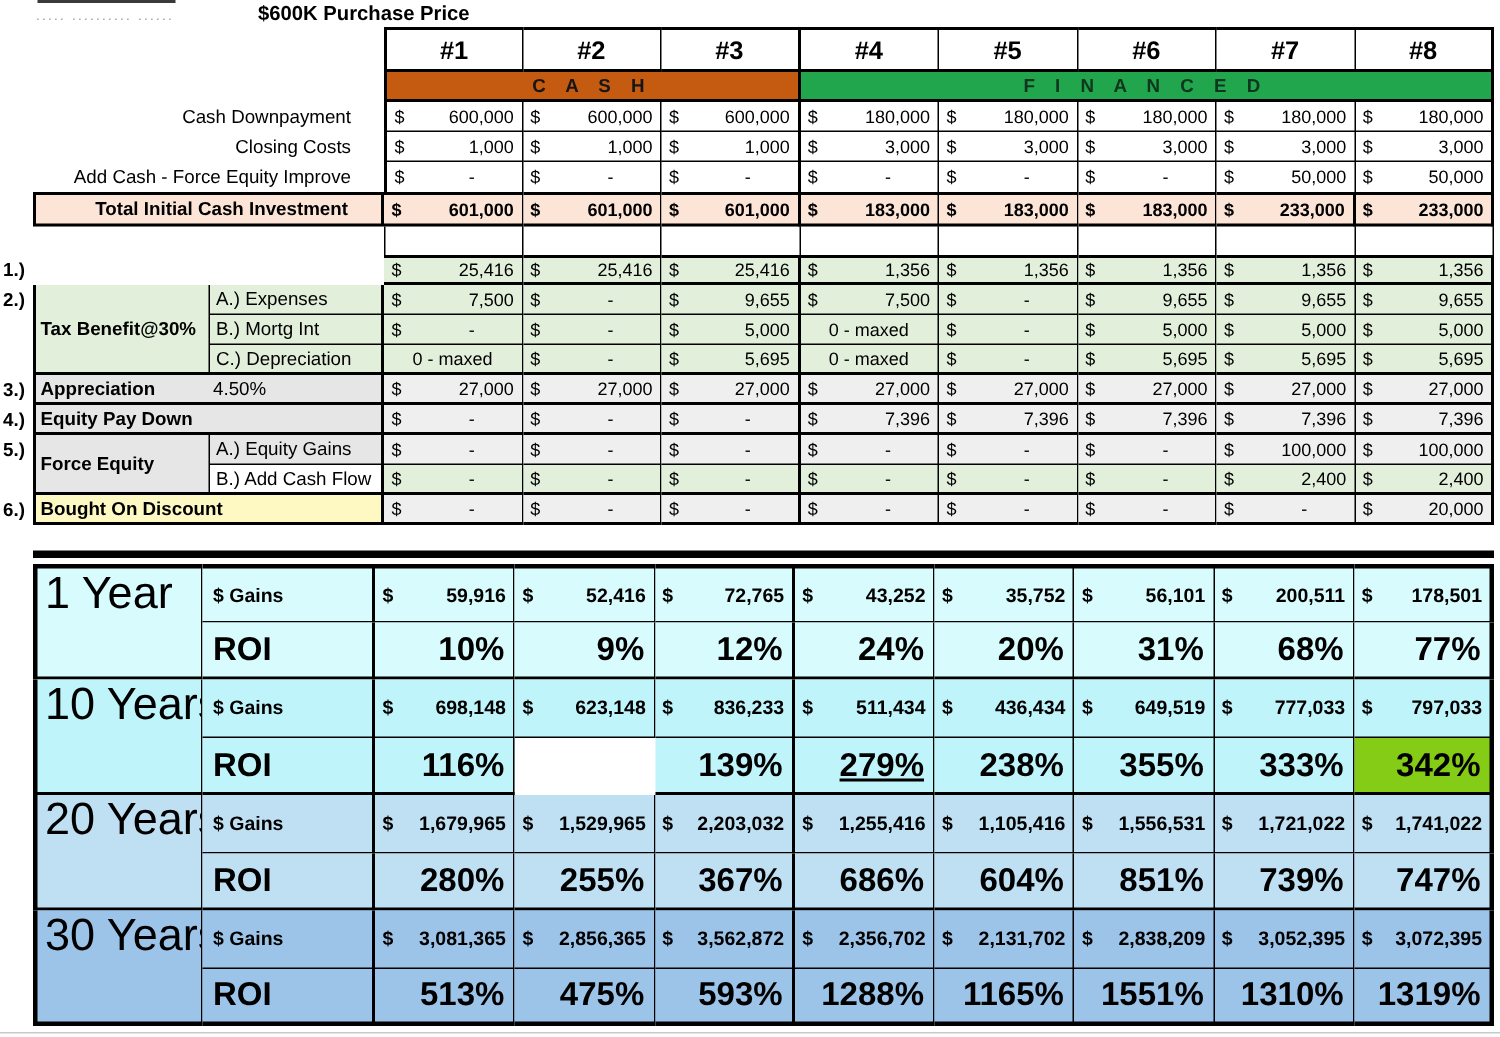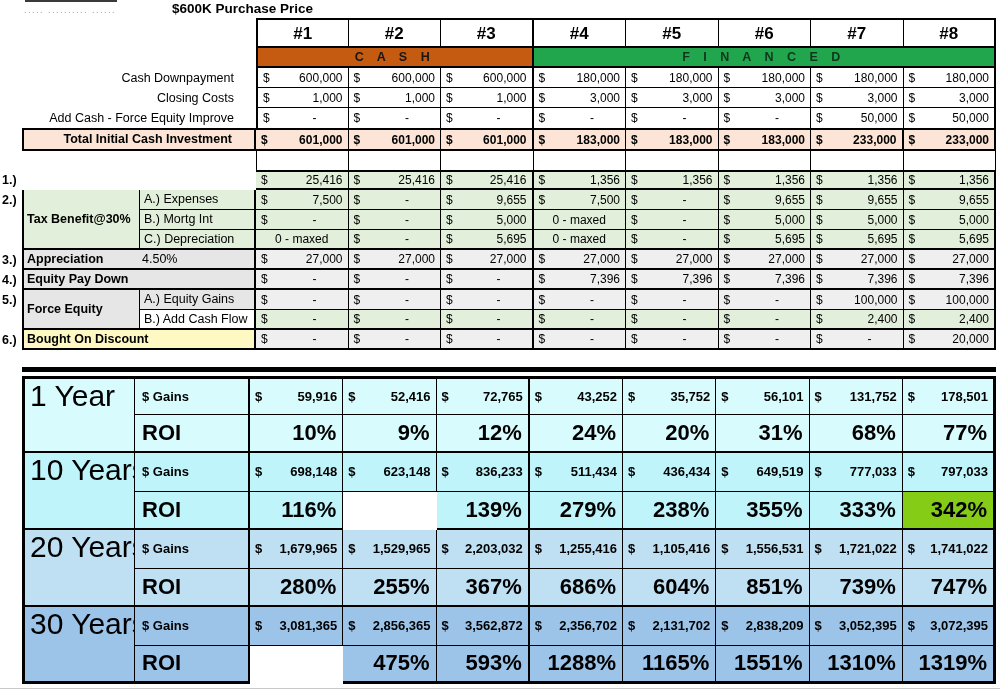--- a/index.html
+++ b/index.html
@@ -521,21 +521,21 @@
       <div class="cell money b gains" style="grid-area: 1 / 7; background: rgb(216, 251, 253); border-top: 3px solid rgb(0, 0, 0); border-right: 1px solid rgb(0, 0, 0); border-bottom: 1px solid rgb(0, 0, 0);">
         <div class="dsign">$</div>
         <div class="amt">35,752</div>
       </div>
       <div class="cell money b gains" style="grid-area: 1 / 8; background: rgb(216, 251, 253); border-top: 3px solid rgb(0, 0, 0); border-right: 1px solid rgb(0, 0, 0); border-bottom: 1px solid rgb(0, 0, 0);">
         <div class="dsign">$</div>
         <div class="amt">56,101</div>
       </div>
       <div class="cell money b gains" style="grid-area: 1 / 9; background: rgb(216, 251, 253); border-top: 3px solid rgb(0, 0, 0); border-right: 1px solid rgb(0, 0, 0); border-bottom: 1px solid rgb(0, 0, 0);">
         <div class="dsign">$</div>
-        <div class="amt">131,752</div>
+        <div class="amt">200,511</div>
       </div>
       <div class="cell money b gains" style="grid-area: 1 / 10; background: rgb(216, 251, 253); border-top: 3px solid rgb(0, 0, 0); border-right: 3px solid rgb(0, 0, 0); border-bottom: 1px solid rgb(0, 0, 0);">
         <div class="dsign">$</div>
         <div class="amt">178,501</div>
       </div>
       <div class="cell roi" style="grid-area: 2 / 3; background: rgb(216, 251, 253); border-right: 1px solid rgb(0, 0, 0); border-bottom: 2px solid rgb(0, 0, 0);">10%</div>
       <div class="cell roi" style="grid-area: 2 / 4; background: rgb(216, 251, 253); border-right: 1px solid rgb(0, 0, 0); border-bottom: 2px solid rgb(0, 0, 0);">9%</div>
       <div class="cell roi" style="grid-area: 2 / 5; background: rgb(216, 251, 253); border-right: 2px solid rgb(0, 0, 0); border-bottom: 2px solid rgb(0, 0, 0);">12%</div>
       <div class="cell roi" style="grid-area: 2 / 6; background: rgb(216, 251, 253); border-right: 1px solid rgb(0, 0, 0); border-bottom: 2px solid rgb(0, 0, 0);">24%</div>
       <div class="cell roi" style="grid-area: 2 / 7; background: rgb(216, 251, 253); border-right: 1px solid rgb(0, 0, 0); border-bottom: 2px solid rgb(0, 0, 0);">20%</div>
@@ -572,21 +572,21 @@
       <div class="cell money b gains" style="grid-area: 3 / 9; background: rgb(190, 244, 250); border-right: 1px solid rgb(0, 0, 0); border-bottom: 1px solid rgb(0, 0, 0);">
         <div class="dsign">$</div>
         <div class="amt">777,033</div>
       </div>
       <div class="cell money b gains" style="grid-area: 3 / 10; background: rgb(190, 244, 250); border-right: 3px solid rgb(0, 0, 0); border-bottom: 1px solid rgb(0, 0, 0);">
         <div class="dsign">$</div>
         <div class="amt">797,033</div>
       </div>
       <div class="cell roi" style="grid-area: 4 / 3; background: rgb(190, 244, 250); border-right: 1px solid rgb(0, 0, 0); border-bottom: 2px solid rgb(0, 0, 0);">116%</div>
       <div class="cell roi" style="grid-area: 4 / 5; background: rgb(190, 244, 250); border-right: 2px solid rgb(0, 0, 0); border-bottom: 2px solid rgb(0, 0, 0);">139%</div>
-      <div class="cell roi" style="grid-area: 4 / 6; background: rgb(190, 244, 250); border-right: 1px solid rgb(0, 0, 0); border-bottom: 2px solid rgb(0, 0, 0);">279%</div>
+      <div class="cell roi" style="grid-area: 4 / 6; background: rgb(190, 244, 250); border-right: 1px solid rgb(0, 0, 0); border-bottom: 2px solid rgb(0, 0, 0); text-decoration: underline;">279%</div>
       <div class="cell roi" style="grid-area: 4 / 7; background: rgb(190, 244, 250); border-right: 1px solid rgb(0, 0, 0); border-bottom: 2px solid rgb(0, 0, 0);">238%</div>
       <div class="cell roi" style="grid-area: 4 / 8; background: rgb(190, 244, 250); border-right: 1px solid rgb(0, 0, 0); border-bottom: 2px solid rgb(0, 0, 0);">355%</div>
       <div class="cell roi" style="grid-area: 4 / 9; background: rgb(190, 244, 250); border-right: 1px solid rgb(0, 0, 0); border-bottom: 2px solid rgb(0, 0, 0);">333%</div>
       <div class="cell roi" style="grid-area: 4 / 10; background: #84cc16; border-right: 3px solid rgb(0, 0, 0); border-bottom: 2px solid rgb(0, 0, 0); text-align: right;">342%</div>
       <div class="cell period" style="grid-area: 5 / 1 / span 2; background: rgb(191, 224, 243); border-right: 1px solid rgb(0, 0, 0); border-bottom: 2px solid rgb(0, 0, 0); border-left: 3px solid rgb(0, 0, 0);">20 Years</div>
       <div class="cell glab" style="grid-area: 5 / 2; background: rgb(191, 224, 243); border-right: 2px solid rgb(0, 0, 0); border-bottom: 1px solid rgb(0, 0, 0);">$ Gains</div>
       <div class="cell rlab" style="grid-area: 6 / 2; background: rgb(191, 224, 243); border-right: 2px solid rgb(0, 0, 0); border-bottom: 2px solid rgb(0, 0, 0);">ROI</div>
       <div class="cell money b gains" style="grid-area: 5 / 3; background: rgb(191, 224, 243); border-right: 1px solid rgb(0, 0, 0); border-bottom: 1px solid rgb(0, 0, 0);">
         <div class="dsign">$</div>
         <div class="amt">1,679,965</div>
@@ -655,20 +655,21 @@
         <div class="amt">2,838,209</div>
       </div>
       <div class="cell money b gains" style="grid-area: 7 / 9; background: rgb(156, 195, 232); border-right: 1px solid rgb(0, 0, 0); border-bottom: 1px solid rgb(0, 0, 0);">
         <div class="dsign">$</div>
         <div class="amt">3,052,395</div>
       </div>
       <div class="cell money b gains" style="grid-area: 7 / 10; background: rgb(156, 195, 232); border-right: 3px solid rgb(0, 0, 0); border-bottom: 1px solid rgb(0, 0, 0);">
         <div class="dsign">$</div>
         <div class="amt">3,072,395</div>
       </div>
+      <div class="cell roi" style="grid-area: 8 / 3; background: rgb(156, 195, 232); border-right: 1px solid rgb(0, 0, 0); border-bottom: 3px solid rgb(0, 0, 0);">513%</div>
       <div class="cell roi" style="grid-area: 8 / 4; background: rgb(156, 195, 232); border-right: 1px solid rgb(0, 0, 0); border-bottom: 3px solid rgb(0, 0, 0);">475%</div>
       <div class="cell roi" style="grid-area: 8 / 5; background: rgb(156, 195, 232); border-right: 2px solid rgb(0, 0, 0); border-bottom: 3px solid rgb(0, 0, 0);">593%</div>
       <div class="cell roi" style="grid-area: 8 / 6; background: rgb(156, 195, 232); border-right: 1px solid rgb(0, 0, 0); border-bottom: 3px solid rgb(0, 0, 0);">1288%</div>
       <div class="cell roi" style="grid-area: 8 / 7; background: rgb(156, 195, 232); border-right: 1px solid rgb(0, 0, 0); border-bottom: 3px solid rgb(0, 0, 0);">1165%</div>
       <div class="cell roi" style="grid-area: 8 / 8; background: rgb(156, 195, 232); border-right: 1px solid rgb(0, 0, 0); border-bottom: 3px solid rgb(0, 0, 0);">1551%</div>
       <div class="cell roi" style="grid-area: 8 / 9; background: rgb(156, 195, 232); border-right: 1px solid rgb(0, 0, 0); border-bottom: 3px solid rgb(0, 0, 0);">1310%</div>
       <div class="cell roi" style="grid-area: 8 / 10; background: rgb(156, 195, 232); border-right: 3px solid rgb(0, 0, 0); border-bottom: 3px solid rgb(0, 0, 0);">1319%</div>
     </div>
   <div class="bottom-line"></div>
 <div class="rownum" style="top: 170px;">1.)</div>

